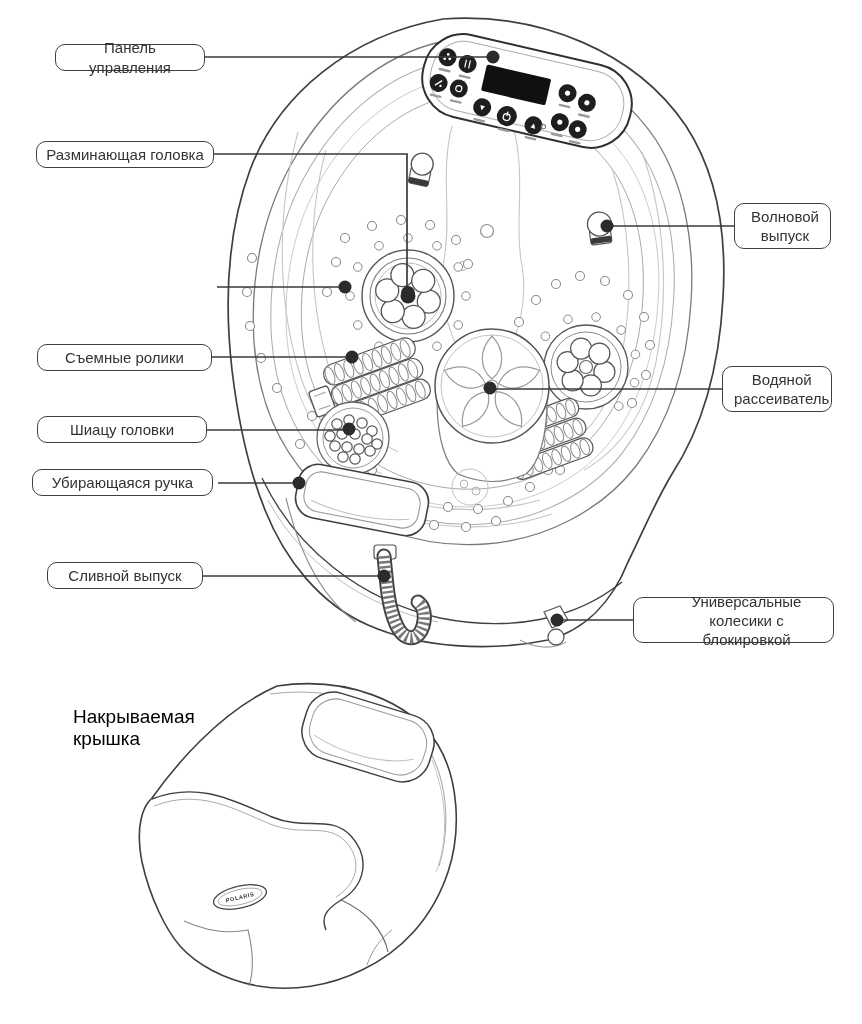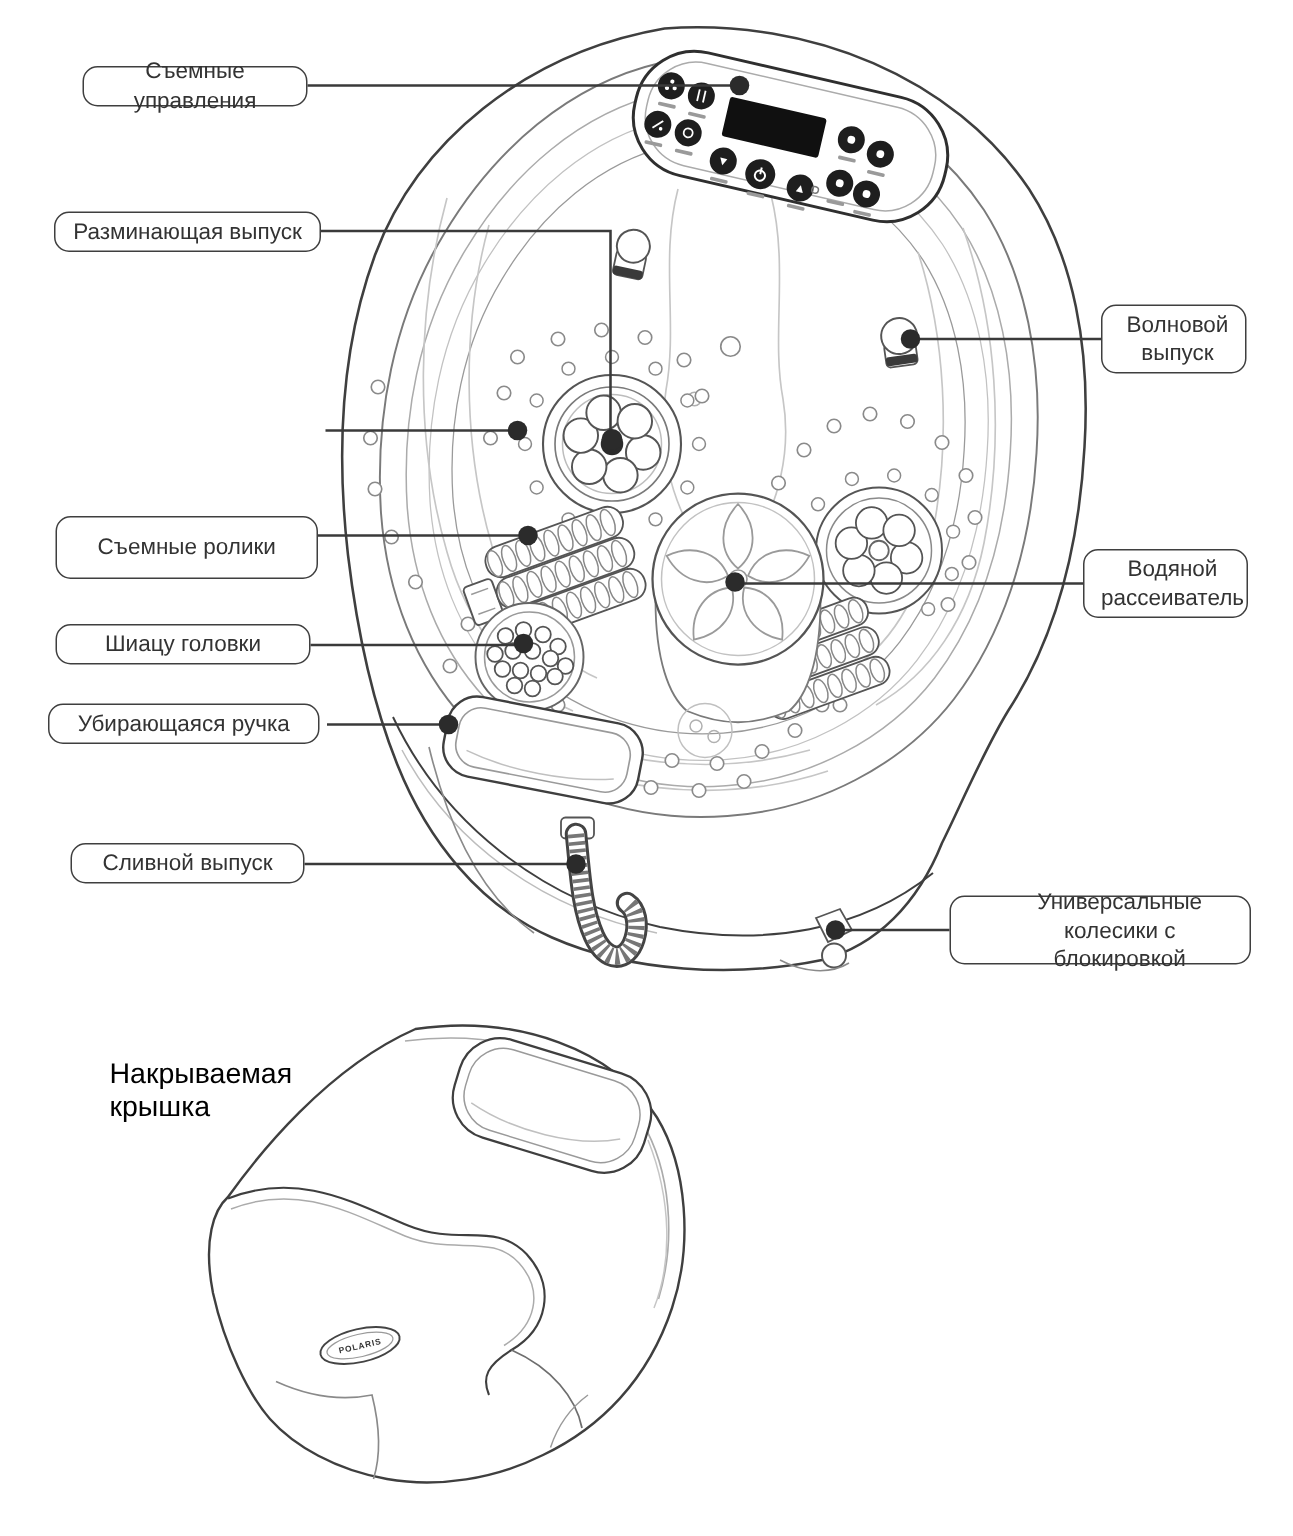--- a/index.html
+++ b/index.html
@@ -385,26 +385,26 @@
       <circle cx="349" cy="429" r="6.5"></circle>
       <circle cx="299" cy="483" r="6.5"></circle>
       <circle cx="384" cy="576" r="6.5"></circle>
       <circle cx="607" cy="226" r="6.5"></circle>
       <circle cx="490" cy="388" r="6.5"></circle>
       <circle cx="557" cy="620" r="6.5"></circle>
     </g>
   </svg>
 
   <div class="callout" style="left:55px;top:44px;width:150px;height:27px;">
-    <span>Съемные управления</span>
+    <span>Панель управления</span>
   </div>
   <div class="callout" style="left:36px;top:141px;width:178px;height:27px;">
-    <span>Разминающая выпуск</span>
-  </div>
-  <div class="callout" style="left:37px;top:344px;width:175px;height:42px;">
+    <span>Разминающая головка</span>
+  </div>
+  <div class="callout" style="left:37px;top:344px;width:175px;height:27px;">
     <span>Съемные ролики</span>
   </div>
   <div class="callout" style="left:37px;top:416px;width:170px;height:27px;text-align:center;">
     <span>Шиацу головки</span>
   </div>
   <div class="callout" style="left:32px;top:469px;width:181px;height:27px;">
     <span>Убирающаяся ручка</span>
   </div>
   <div class="callout" style="left:47px;top:562px;width:156px;height:27px;">
     <span>Сливной выпуск</span>

